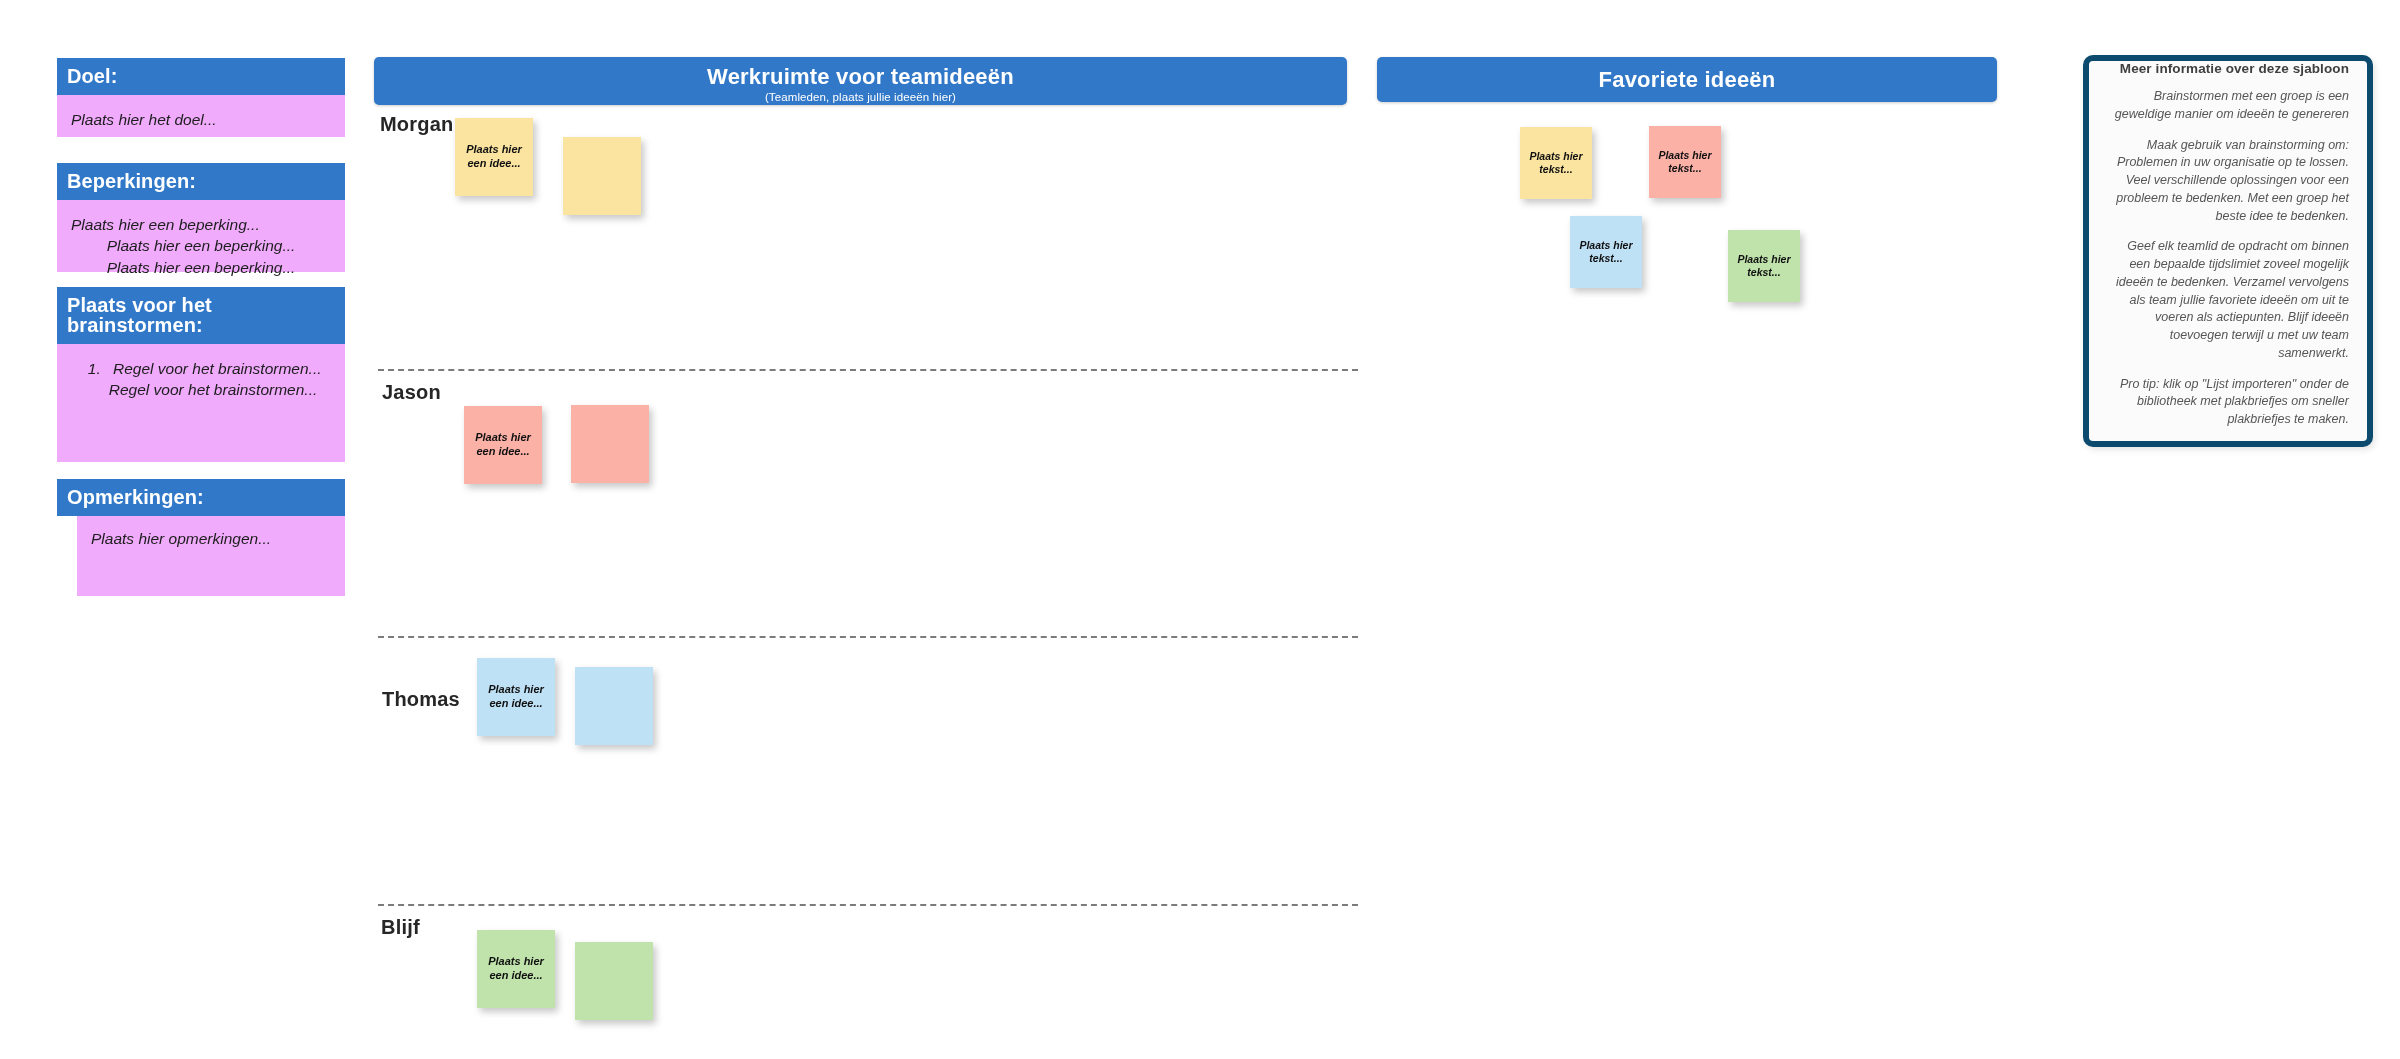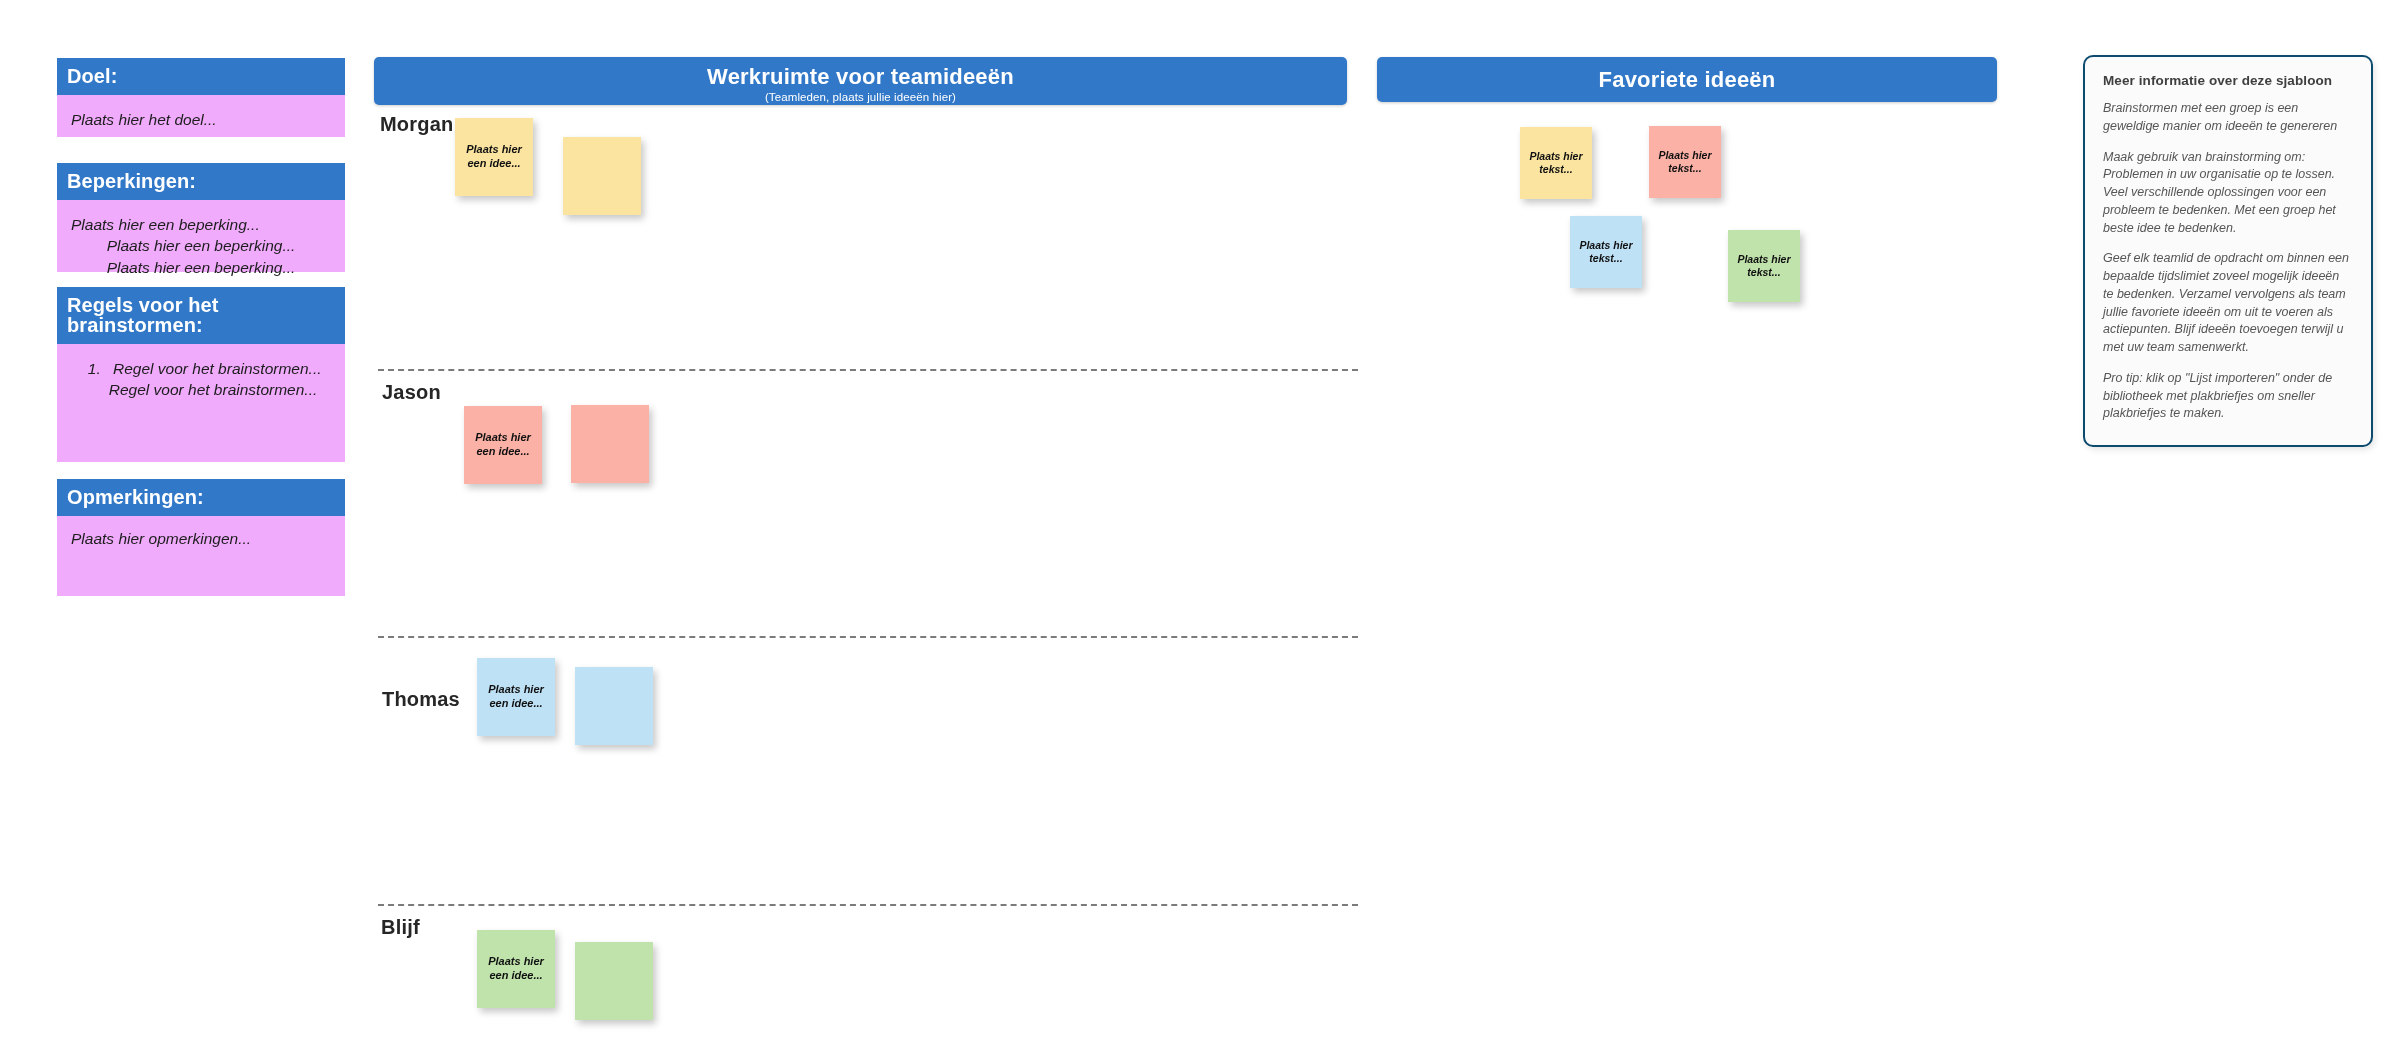--- a/index.html
+++ b/index.html
@@ -58,21 +58,21 @@
   .rules-extra { margin: 0; text-align: center; padding-left: 24px; }
 
   
   #card-doel          { top: 58px; }
   #card-doel .side-card-body { height: 42px; }
   #card-beperkingen   { top: 163px; }
   #card-beperkingen .side-card-body { height: 72px; }
   #card-regels        { top: 287px; }
   #card-regels .side-card-body { height: 118px; padding-top: 14px;}
   #card-opmerkingen   { top: 479px; }
-  #card-opmerkingen .side-card-body { height: 80px; padding-top: 12px; }
+  #card-opmerkingen .side-card-body { height: 80px; padding-top: 12px; margin-left: 20px; }
 
   
   .blue-bar {
     position: absolute;
     background: #3278c8;
     border-radius: 5px;
     color: #ffffff;
     text-align: center;
     box-sizing: border-box;
     box-shadow: 0 1px 3px rgba(0,0,0,0.20);
@@ -152,26 +152,26 @@
   .c-green  { background: #bfe3ab; }
 
   
   #info-panel {
     position: absolute;
     left: 2083px;
     top: 55px;
     width: 290px;
     height: 392px;
     background: #fbfbfb;
-    border: 2px solid #0c4a6e;
+    border: 6px solid #0c4a6e;
     border-radius: 10px;
     box-sizing: border-box;
     box-shadow: 2px 3px 6px rgba(0,0,0,0.10);
-    padding: 16px 18px;
-    text-align: left;
+    padding: 0 18px;
+    text-align: right;
   }
   #info-panel .info-title {
     font-size: 13.5px;
     font-weight: bold;
     color: #3f3f3f;
     margin-bottom: 12px;
     letter-spacing: .1px;
   }
   #info-panel .info-para {
     font-size: 12.5px;
@@ -195,21 +195,21 @@
 <div class="side-card" id="card-beperkingen">
   <div class="side-card-head">Beperkingen:</div>
   <div class="side-card-body">
     <p>Plaats hier een beperking...</p>
     <p class="indent">Plaats hier een beperking...</p>
     <p class="indent">Plaats hier een beperking...</p>
   </div>
 </div>
 
 <div class="side-card" id="card-regels">
-  <div class="side-card-head">Regels voor het brainstormen:</div>
+  <div class="side-card-head">Plaats voor het brainstormen:</div>
   <div class="side-card-body">
     <ol class="rules-list">
       <li>Regel voor het brainstormen...</li>
     </ol>
     <p class="rules-extra">Regel voor het brainstormen...</p>
   </div>
 </div>
 
 <div class="side-card" id="card-opmerkingen">
   <div class="side-card-head">Opmerkingen:</div>

